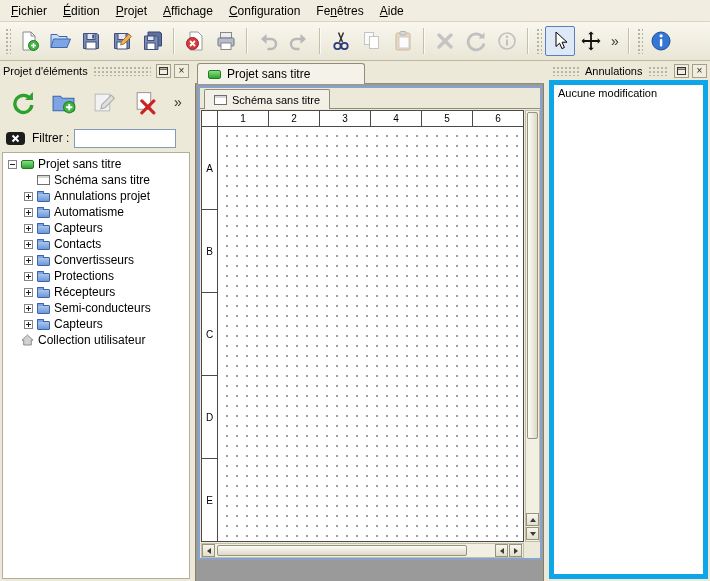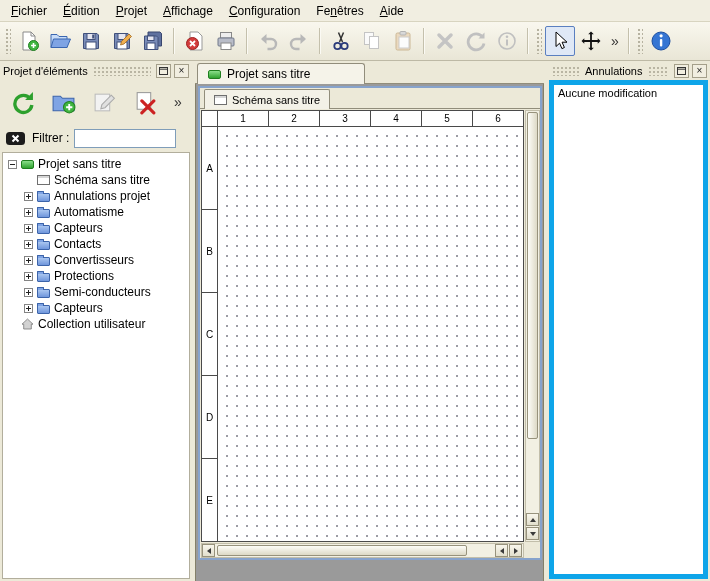--- a/index.html
+++ b/index.html
@@ -355,20 +355,25 @@
         </div>
         <div class="tree-row d1">
           <span class="expander plus"></span>
           <span class="icon-folder"></span>
           <span class="tree-label">Convertisseurs</span>
         </div>
         <div class="tree-row d1">
           <span class="expander plus"></span>
           <span class="icon-folder"></span>
           <span class="tree-label">Protections</span>
+        </div>
+        <div class="tree-row d1">
+          <span class="expander plus"></span>
+          <span class="icon-folder"></span>
+          <span class="tree-label">Récepteurs</span>
         </div>
         <div class="tree-row d1">
           <span class="expander plus"></span>
           <span class="icon-folder"></span>
           <span class="tree-label">Semi-conducteurs</span>
         </div>
         <div class="tree-row d1">
           <span class="expander plus"></span>
           <span class="icon-folder"></span>
           <span class="tree-label">Capteurs</span>

